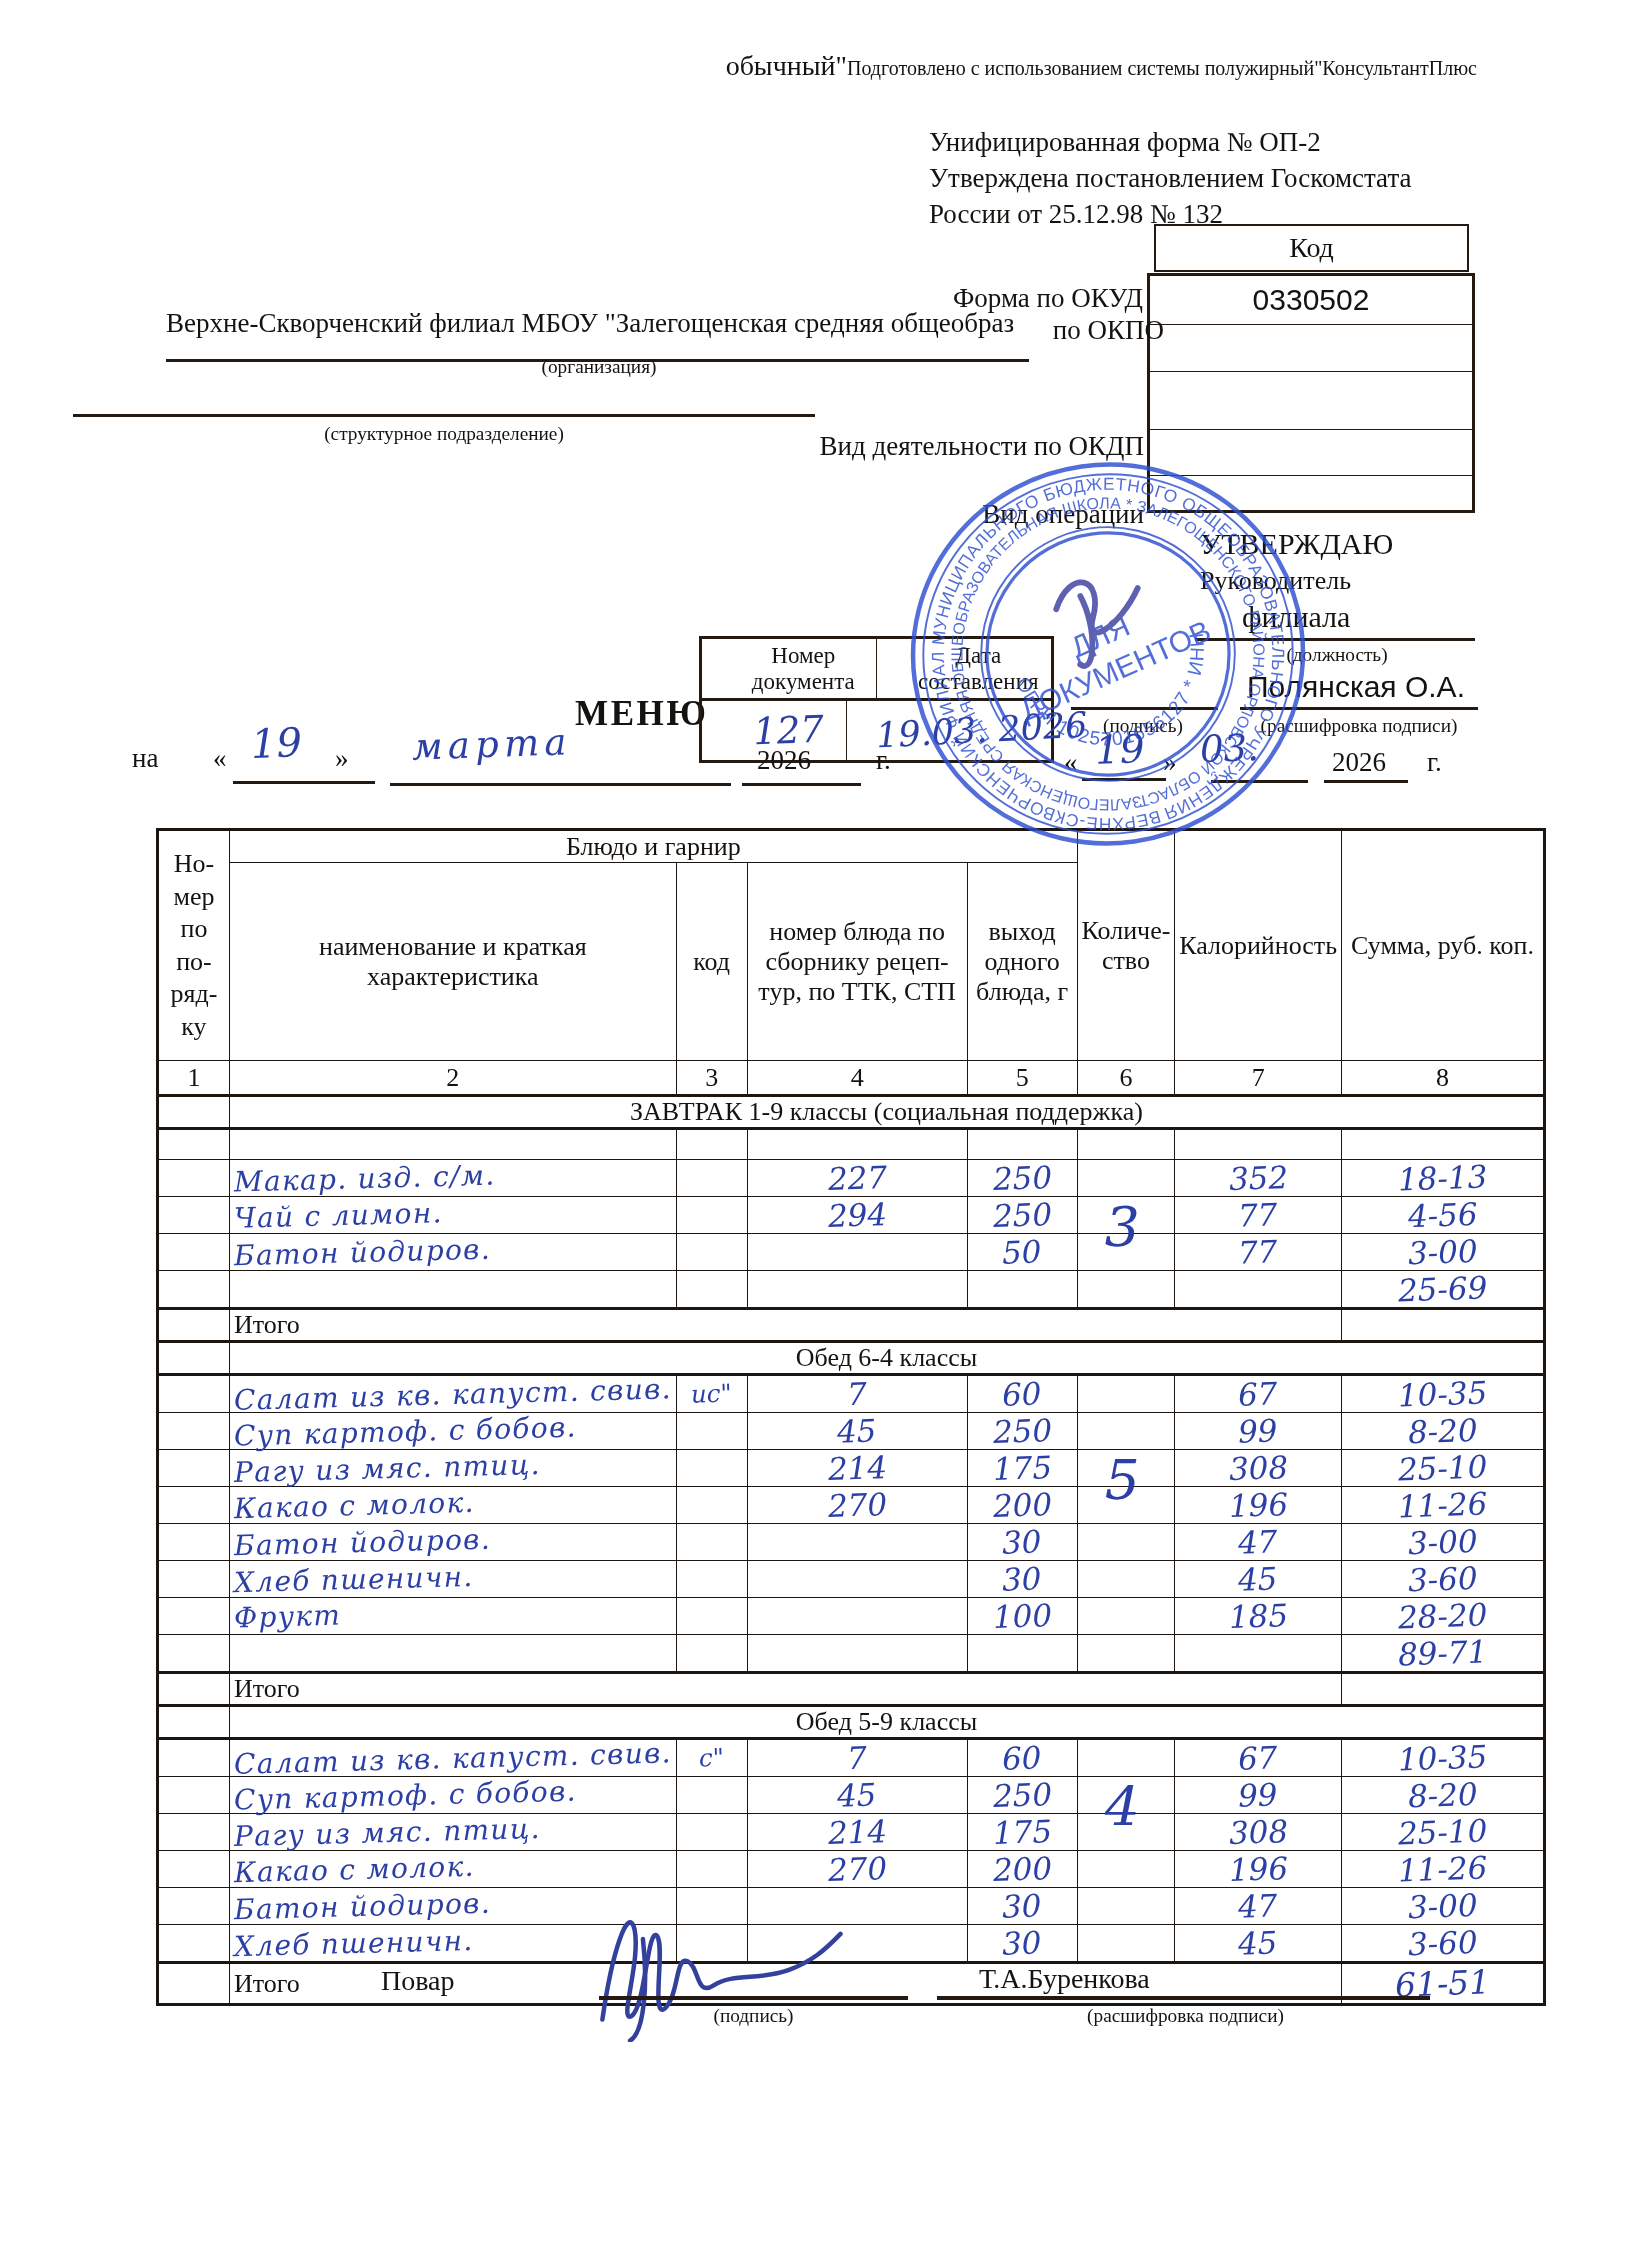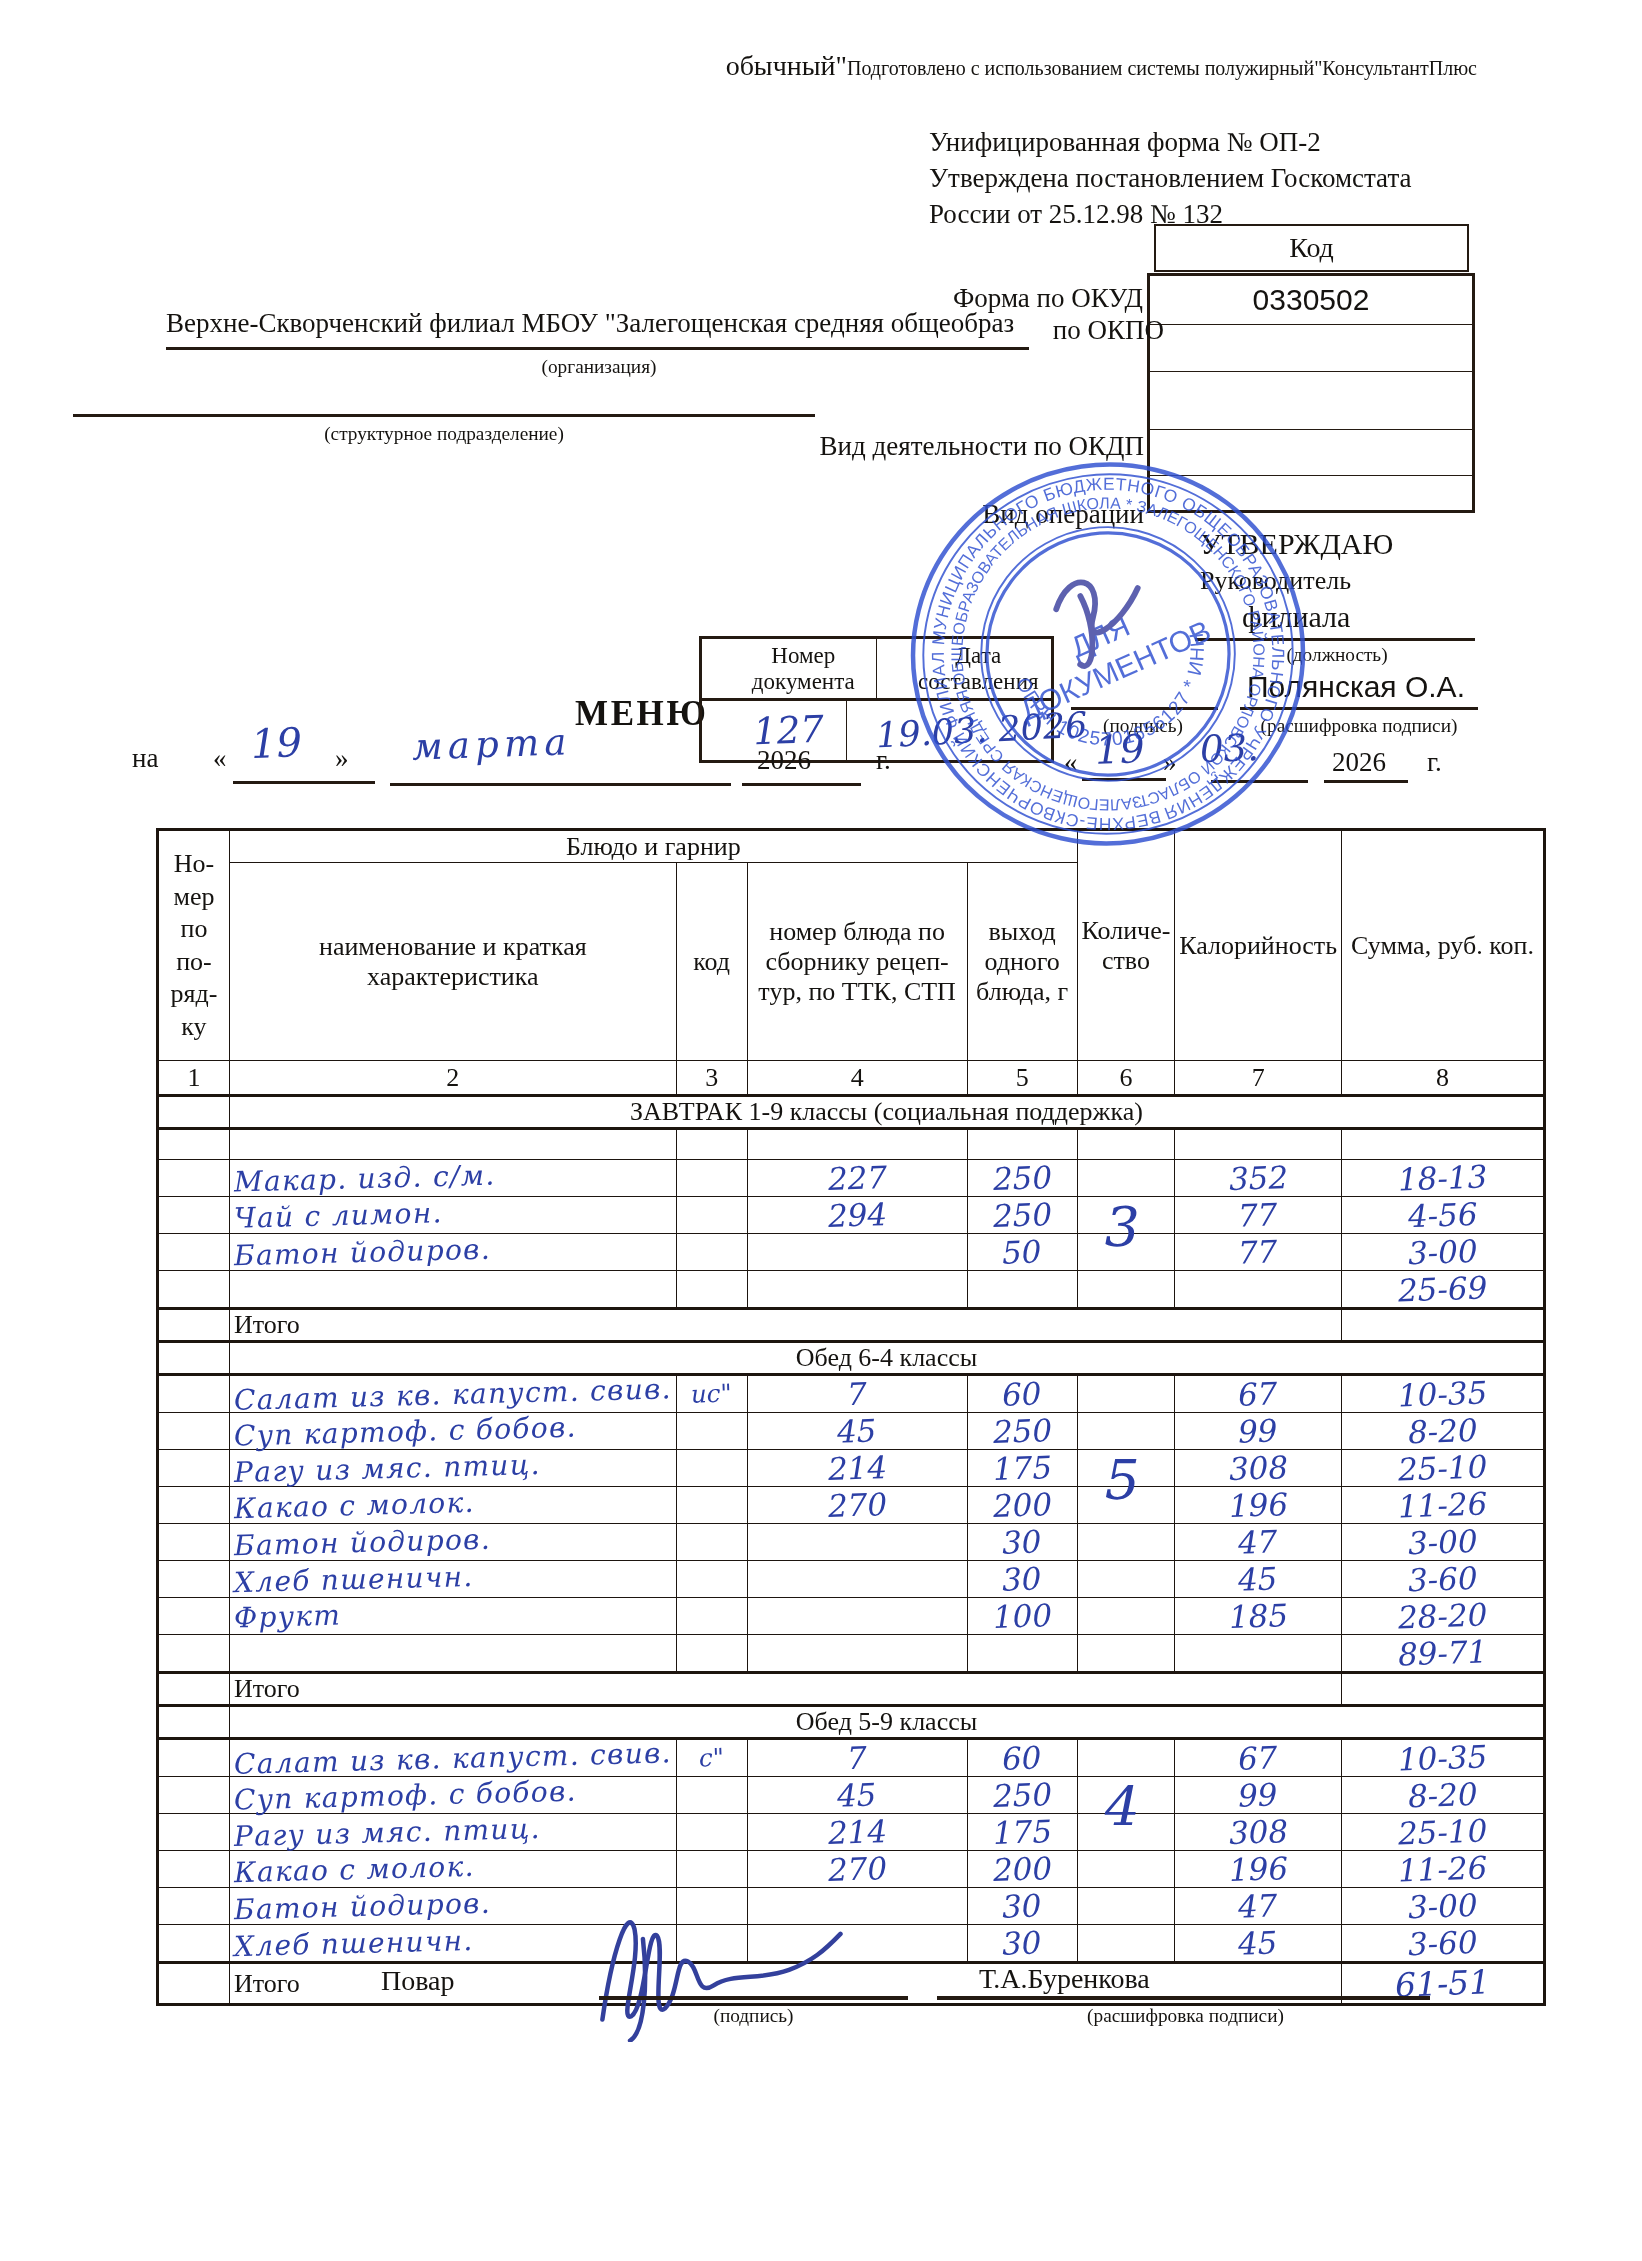--- a/index.html
+++ b/index.html
@@ -64,21 +64,21 @@
 <div class="abs codehead" style="left:1154px;top:224px;width:311px;height:44px;line-height:44px;">Код</div>
 <div class="abs codebox" style="left:1147px;top:273px;width:322px;height:234px;">
   <div class="coderow" style="height:48px;text-align:center;font-family:'Liberation Sans',sans-serif;font-size:30px;line-height:48px;">0330502</div>
   <div class="coderow" style="height:46px;"></div>
   <div class="coderow" style="height:57px;"></div>
   <div class="coderow" style="height:45px;"></div>
   <div class="coderow" style="height:36px;"></div>
 </div>
 
 <div class="abs lbl right" style="left:889px;top:282px;width:254px;">Форма по ОКУД</div>
-<div class="abs" style="left:166px;top:308px;width:863px;border-bottom:3.2px solid #241a12;padding-bottom:8px;font-size:27px;white-space:nowrap;font-family:Liberation Serif, serif;">Верхне-Скворченский филиал МБОУ "Залегощенская средняя общеобраз</div>
+<div class="abs" style="left:166px;top:308px;width:863px;border-bottom:3.2px solid #241a12;padding-bottom:20px;font-size:27px;white-space:nowrap;font-family:Liberation Serif, serif;">Верхне-Скворченский филиал МБОУ "Залегощенская средняя общеобраз</div>
 <div class="abs lbl right" style="left:1031px;top:314px;width:113px;margin-left:20px;">по ОКПО</div>
 <div class="abs small center" style="left:451px;top:356px;width:296px;">(организация)</div>
 <div class="abs rule" style="left:73px;top:414px;width:742px;"></div>
 <div class="abs small center" style="left:283px;top:423px;width:322px;">(структурное подразделение)</div>
 <div class="abs lbl right" style="left:757px;top:430px;width:387px;">Вид деятельности по ОКДП</div>
 <div class="abs lbl right" style="left:757px;top:482px;width:387px;margin-top:16px;">Вид операции</div>
 
 <div class="abs" style="left:1200px;top:527px;font-size:30px;">УТВЕРЖДАЮ</div>
 <div class="abs" style="left:1200px;top:566px;font-size:26px;font-family:Liberation Serif, serif;">Руководитель</div>
 <div class="abs" style="left:1242px;top:600px;font-size:30px;">филиала</div>

